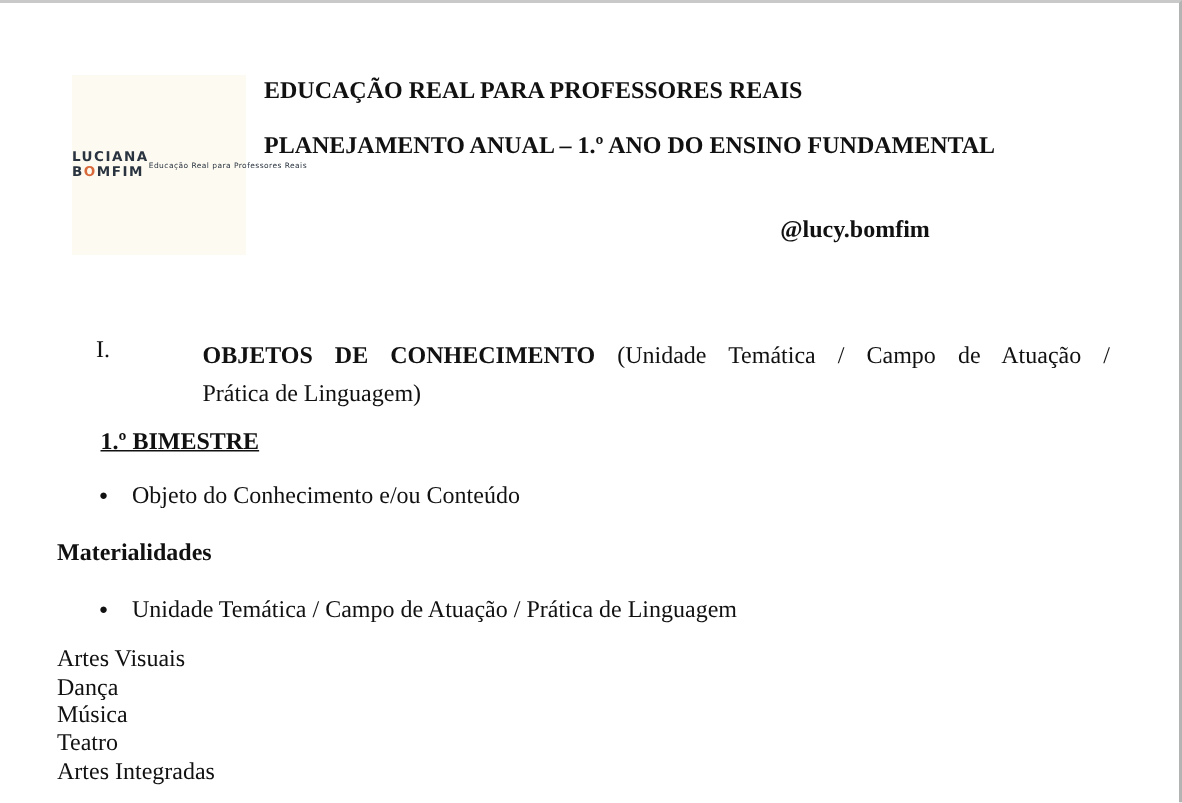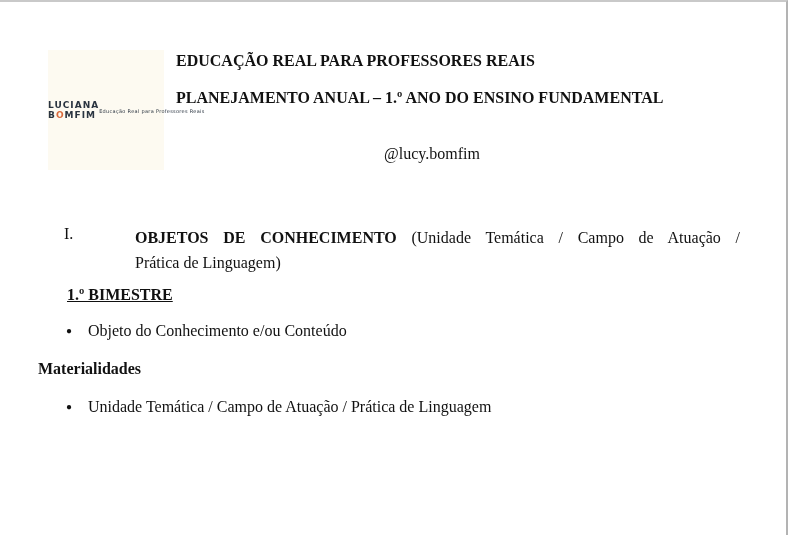--- a/index.html
+++ b/index.html
@@ -29,21 +29,21 @@
   }
   .logo-name .accent { color:#d96a3c; }
   .logo-tagline {
     font-family:"DejaVu Sans", sans-serif;
     font-size:5px; color:#2a3440; letter-spacing:.3px;
     margin-top:2px; white-space:nowrap;
   }
   
   .hdr1 { position:absolute; left:176px; top:50px;  font-size:16px; font-weight:bold; }
   .hdr2 { position:absolute; left:176px; top:87px;  font-size:16px; font-weight:bold;text-align:center; }
-  .handle { position:absolute; left:384px; top:143px; width:340px; text-align:left; font-size:16px; }
+  .handle { position:absolute; left:400px; top:143px; width:340px; text-align:center; font-size:16px;font-weight:bold; }
   
   .doc-title { position:absolute; left:38px; top:175px; font-size:20px; font-weight:bold; letter-spacing:.3px; }
   .section   { position:absolute; left:64px; top:223px; width:676px; display:flex; }
   .sec-num   { width:51px; font-size:16px; flex:none; }
   .sec-body  { width:625px; font-size:16px; line-height:25px;margin-left:20px; }
   .sec-line1 { text-align:justify; text-align-last:justify; white-space:nowrap; }
   .sec-line1 .b { font-weight:bold; }
   .bimester  { position:absolute; left:38px; top:284px; font-size:16px; font-weight:bold; text-decoration:underline;margin-left:29px; }
   .bullet-row { position:absolute; left:66px; font-size:16px; display:flex; align-items:baseline; }
   .bullet-row.first  { top:320px; }
@@ -126,14 +126,21 @@
     <span>Objeto do Conhecimento e/ou Conteúdo</span>
   </div>
 
   <div class="para1">Materialidades</div>
 
   <div class="bullet-row second">
     <span class="bullet-glyph">●</span>
     <span>Unidade Temática / Campo de Atuação / Prática de Linguagem</span>
   </div>
 
+  <div class="lang-list">
+    <div>Artes Visuais</div>
+    <div>Dança</div>
+    <div>Música</div>
+    <div>Teatro</div>
+    <div>Artes Integradas</div>
+  </div>
 
 </div>
 
 </body></html>

